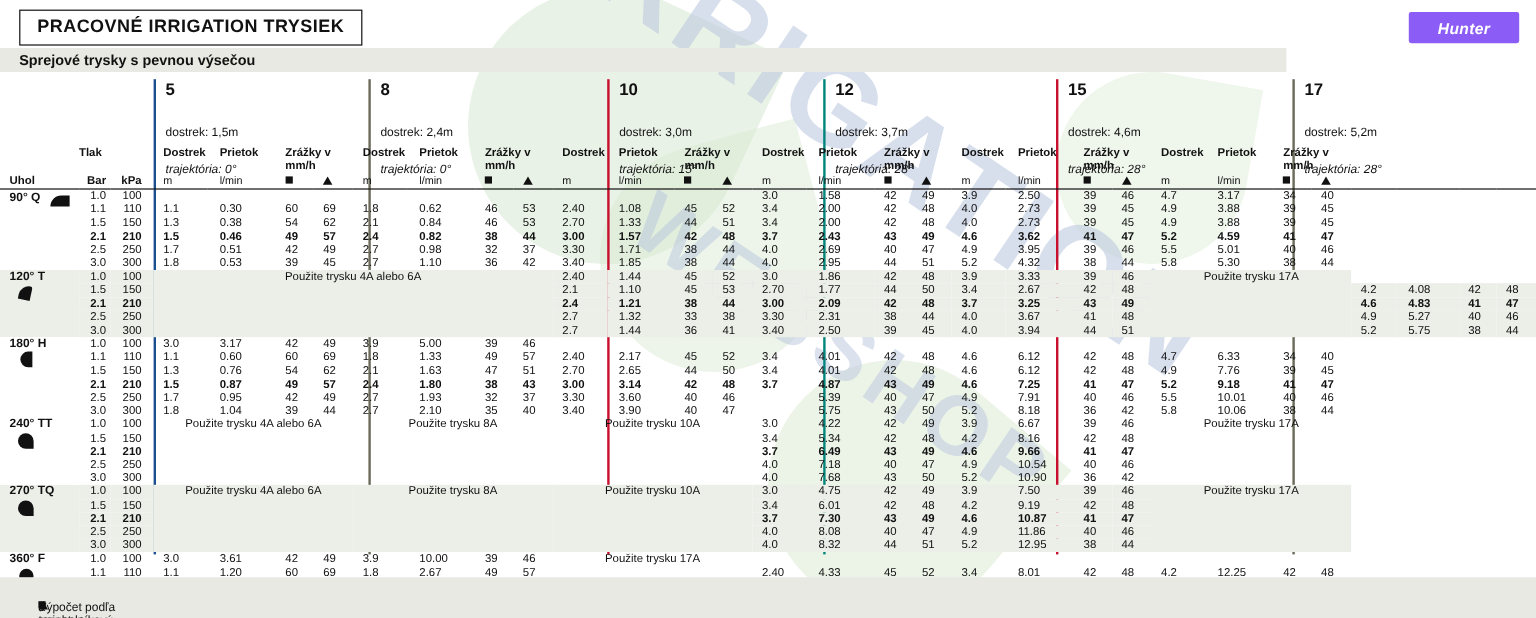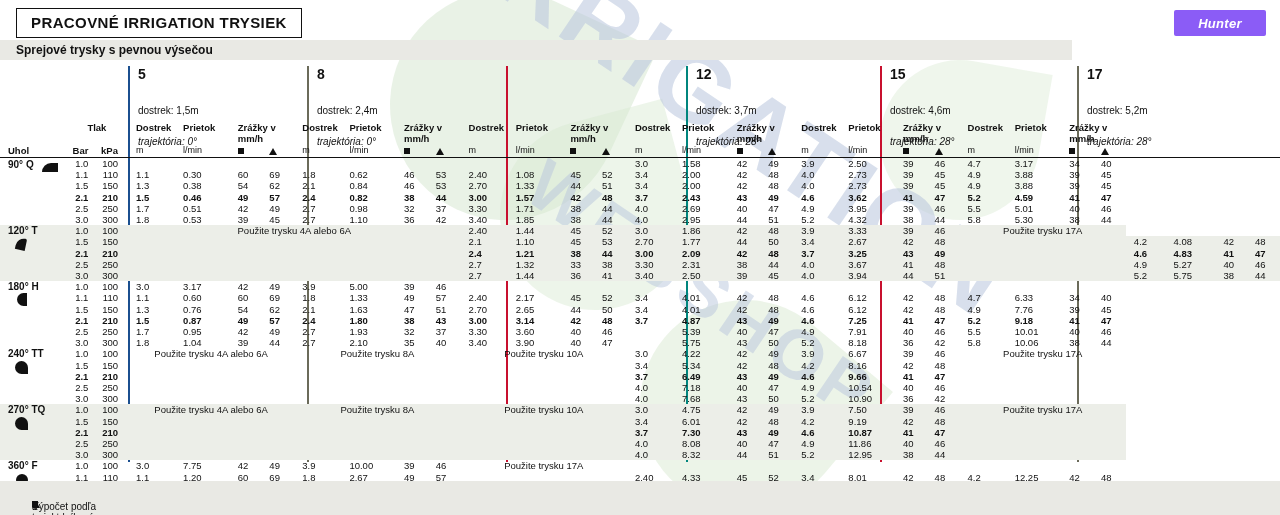--- a/index.html
+++ b/index.html
@@ -145,20 +145,25 @@
   <div class="groups" id="groups">
       <div class="grp" style="left: 138px;">
         <div class="num">5</div>
         <div class="rad">dostrek: 1,5m</div>
         <div class="traj">trajektória: 0°</div>
       </div>
       <div class="grp" style="left: 317px;">
         <div class="num">8</div>
         <div class="rad">dostrek: 2,4m</div>
         <div class="traj">trajektória: 0°</div>
+      </div>
+      <div class="grp" style="left: 516px;">
+        <div class="num">10</div>
+        <div class="rad">dostrek: 3,0m</div>
+        <div class="traj">trajektória: 15°</div>
       </div>
       <div class="grp" style="left: 696px;">
         <div class="num">12</div>
         <div class="rad">dostrek: 3,7m</div>
         <div class="traj">trajektória: 28°</div>
       </div>
       <div class="grp" style="left: 890px;">
         <div class="num">15</div>
         <div class="rad">dostrek: 4,6m</div>
         <div class="traj">trajektória: 28°</div>
@@ -176,21 +181,21 @@
       <div class="vline" style="left: 506px; background: rgb(200, 16, 46);"></div>
       <div class="vline" style="left: 686px; background: rgb(0, 133, 125);"></div>
       <div class="vline" style="left: 880px; background: rgb(200, 16, 46);"></div>
       <div class="vline" style="left: 1077px; background: rgb(107, 107, 90);"></div>
     </div>
 
   <table id="main-table">
       <tbody>
         <tr class="hdr">
           <td class="cAngle"></td>
-          <td class="cBar" colspan="2" style="text-align:center;padding-right:0">Tlak</td>
+          <td class="cBar" colspan="2" style="text-align:left;padding-right:0">Tlak</td>
           <td class="cD">Dostrek</td>
           <td class="cF">Prietok</td>
           <td class="cS" colspan="2">Zrážky v mm/h</td>
           <td class="cD">Dostrek</td>
           <td class="cF">Prietok</td>
           <td class="cS" colspan="2">Zrážky v mm/h</td>
           <td class="cD">Dostrek</td>
           <td class="cF">Prietok</td>
           <td class="cS" colspan="2">Zrážky v mm/h</td>
           <td class="cD">Dostrek</td>
@@ -781,21 +786,21 @@
           <td class="cD">5.2</td>
           <td class="cF">12.95</td>
           <td class="cS">38</td>
           <td class="cT">44</td>
         </tr>
         <tr class="row">
           <td class="cAngle angle-cell" rowspan="6">360° F <span class="sym"><span class="shape"><span class="pieF"></span></span></span></td>
           <td class="cBar">1.0</td>
           <td class="cKpa">100</td>
           <td class="cD">3.0</td>
-          <td class="cF">7.75</td>
+          <td class="cF">3.61</td>
           <td class="cS">42</td>
           <td class="cT">49</td>
           <td class="cD">3.9</td>
           <td class="cF">10.00</td>
           <td class="cS">39</td>
           <td class="cT">46</td>
           <td class="note" colspan="4" rowspan="6">Použite trysku 17A</td>
         </tr>
         <tr class="row">
           <td class="cBar">1.1</td>

